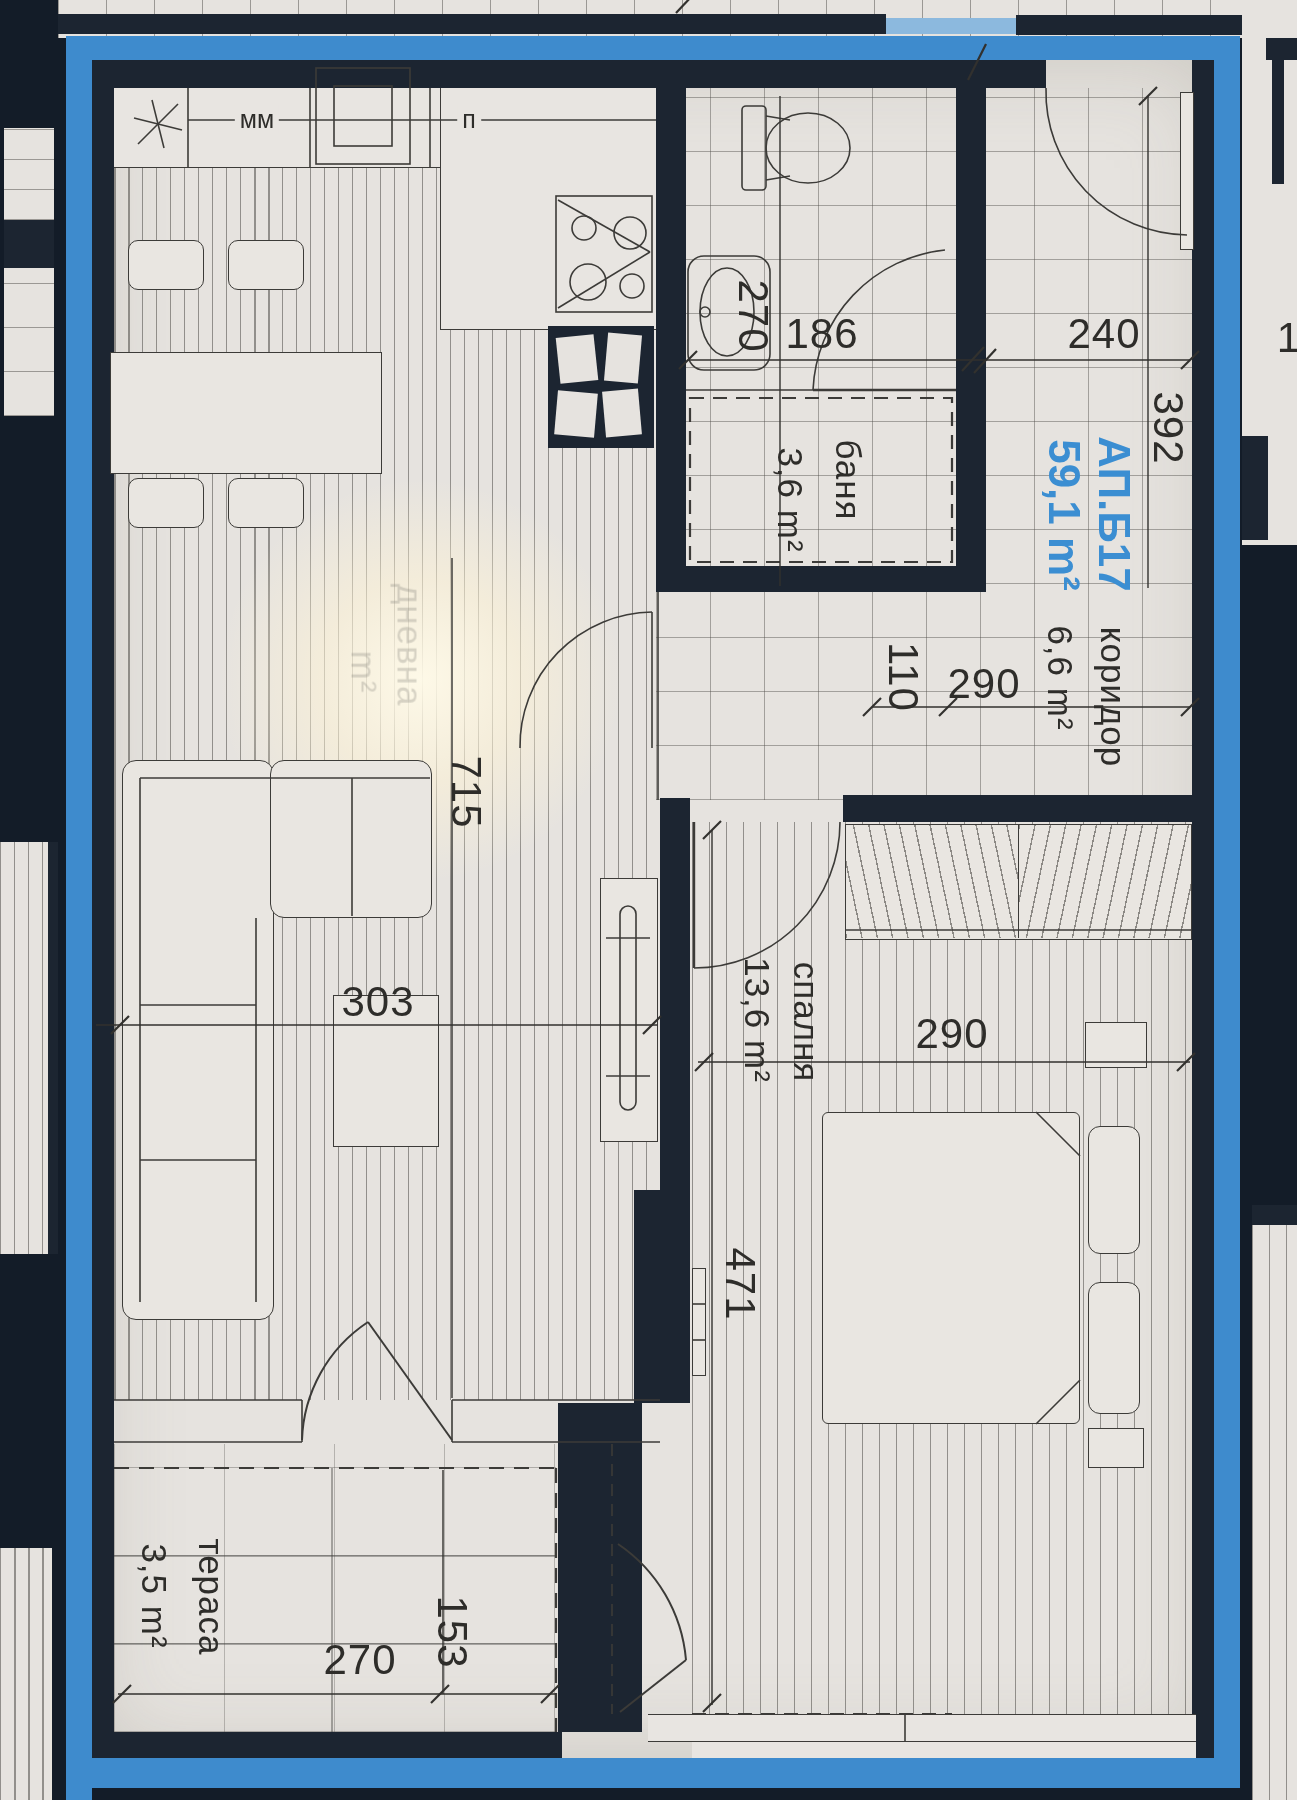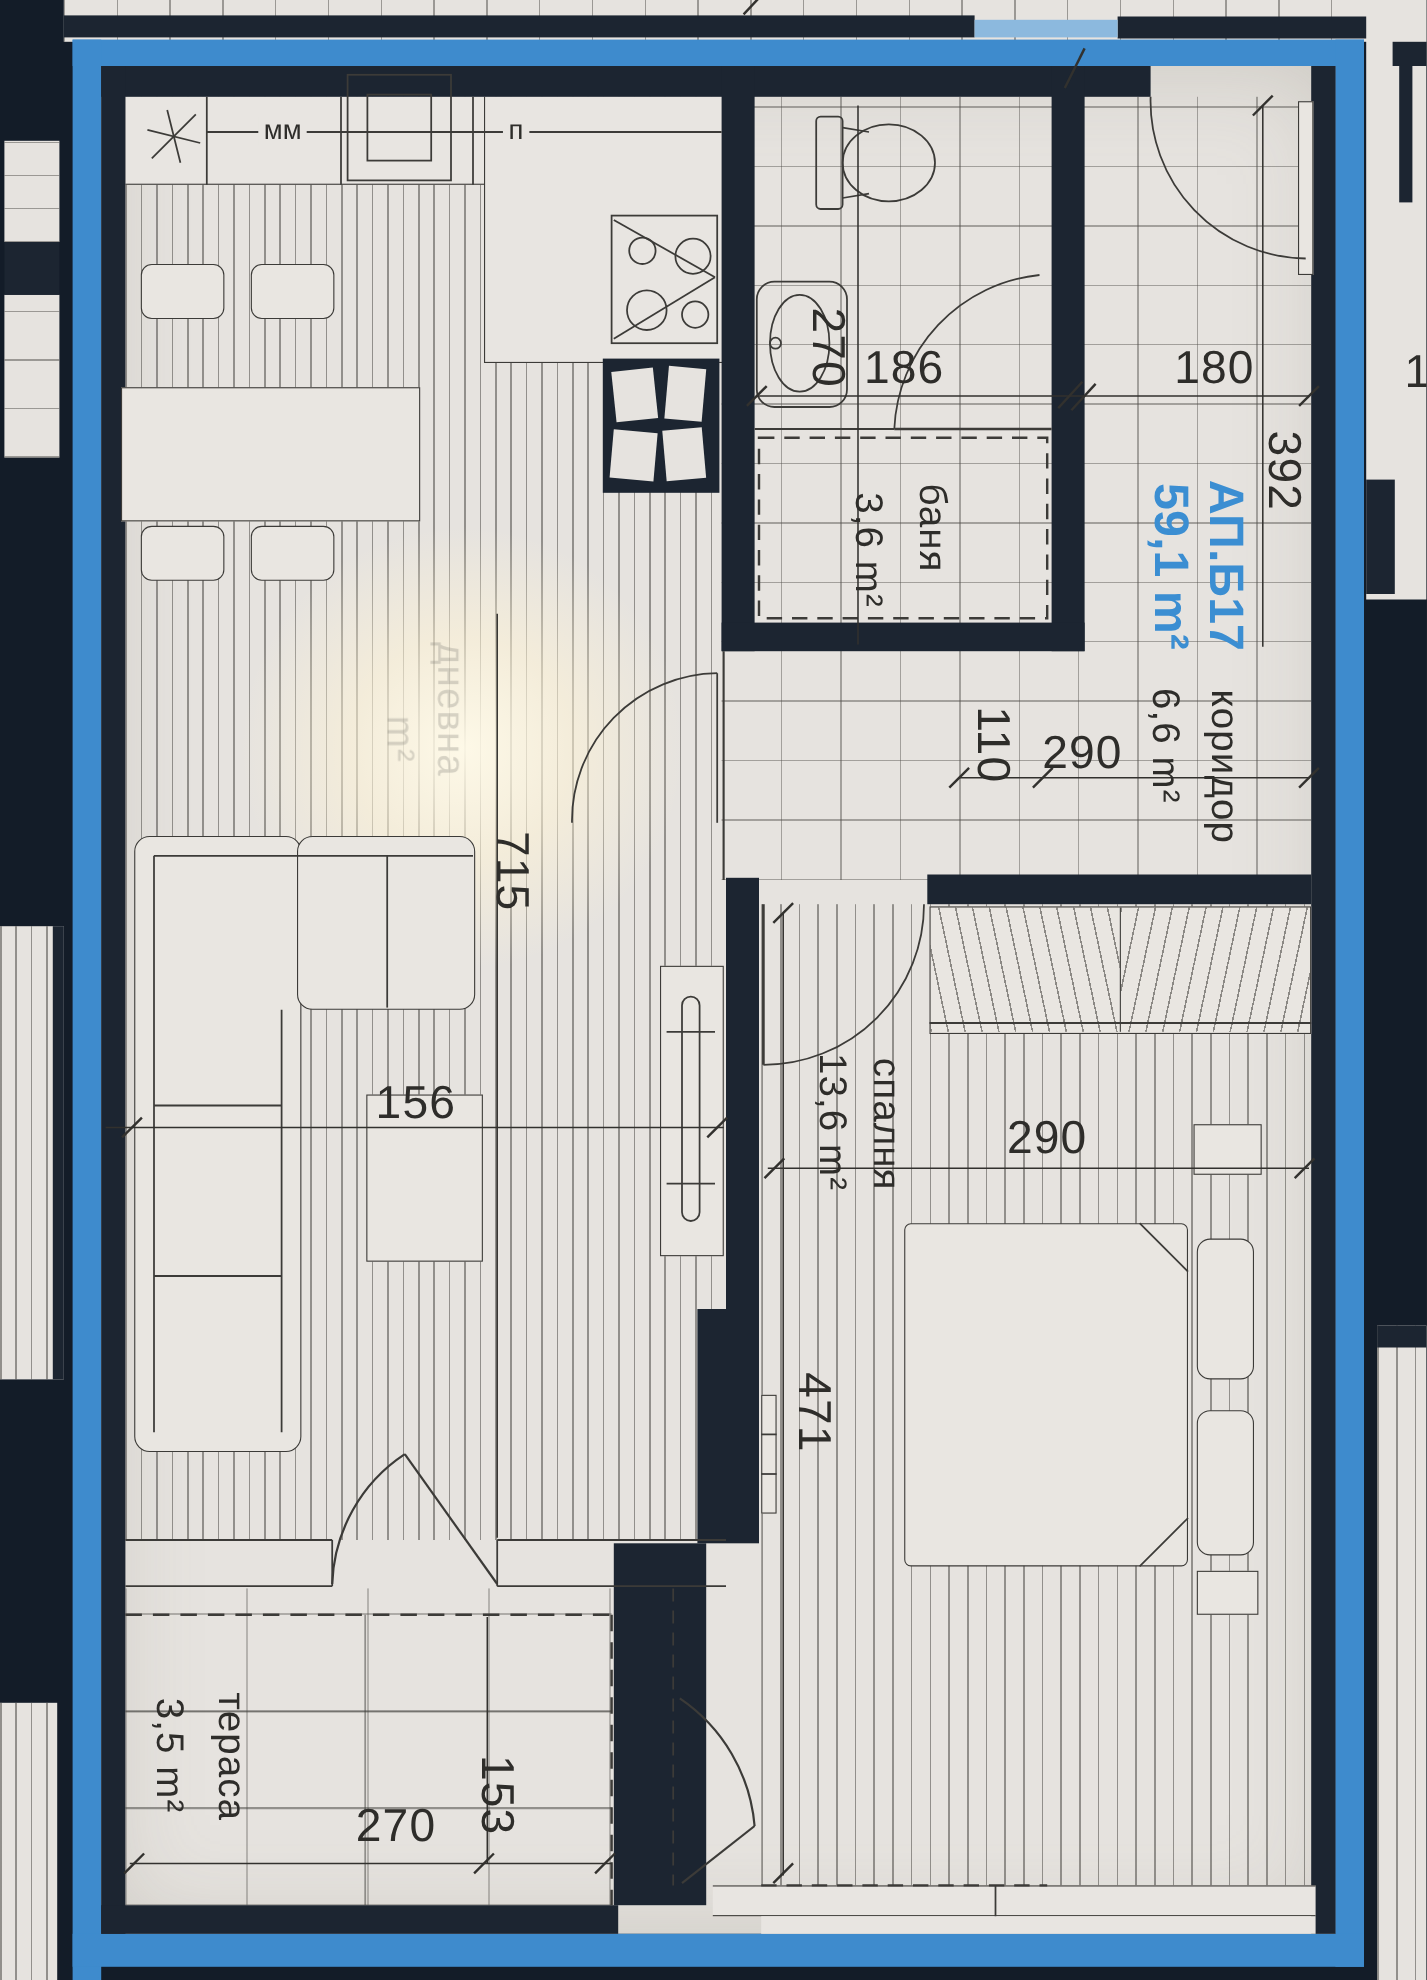--- a/index.html
+++ b/index.html
@@ -266,26 +266,26 @@
   <div class="lbl room rot" style="left:790px;top:500px;">3,6 m²</div>
   <div class="lbl room rot" style="left:806px;top:1022px;">спалня</div>
   <div class="lbl room rot" style="left:757px;top:1020px;">13,6 m²</div>
   <div class="lbl room rot" style="left:211px;top:1597px;">тераса</div>
   <div class="lbl room rot" style="left:154px;top:1596px;">3,5 m²</div>
   <div class="lbl room rot faint" style="left:410px;top:645px;">дневна</div>
   <div class="lbl room rot faint" style="left:364px;top:672px;">m²</div>
 
   <div class="lbl dim rot" style="left:753px;top:316px;">270</div>
   <div class="lbl dim" style="left:822px;top:334px;">186</div>
-  <div class="lbl dim" style="left:1104px;top:334px;">180</div>
+  <div class="lbl dim" style="left:1104px;top:334px;">240</div>
   <div class="lbl dim rot" style="left:1168px;top:428px;">392</div>
   <div class="lbl dim rot" style="left:903px;top:677px;">110</div>
   <div class="lbl dim" style="left:984px;top:684px;">290</div>
   <div class="lbl dim rot" style="left:466px;top:792px;">715</div>
-  <div class="lbl dim" style="left:378px;top:1002px;">156</div>
+  <div class="lbl dim" style="left:378px;top:1002px;">303</div>
   <div class="lbl dim" style="left:952px;top:1034px;">290</div>
   <div class="lbl dim rot" style="left:740px;top:1284px;">471</div>
   <div class="lbl dim rot" style="left:452px;top:1632px;">153</div>
   <div class="lbl dim" style="left:360px;top:1660px;">270</div>
 
   <div class="lbl small" style="left:257px;top:119px;z-index:61;">мм</div>
   <div class="lbl small" style="left:469px;top:119px;z-index:61;">п</div>
 
 </div>
 

